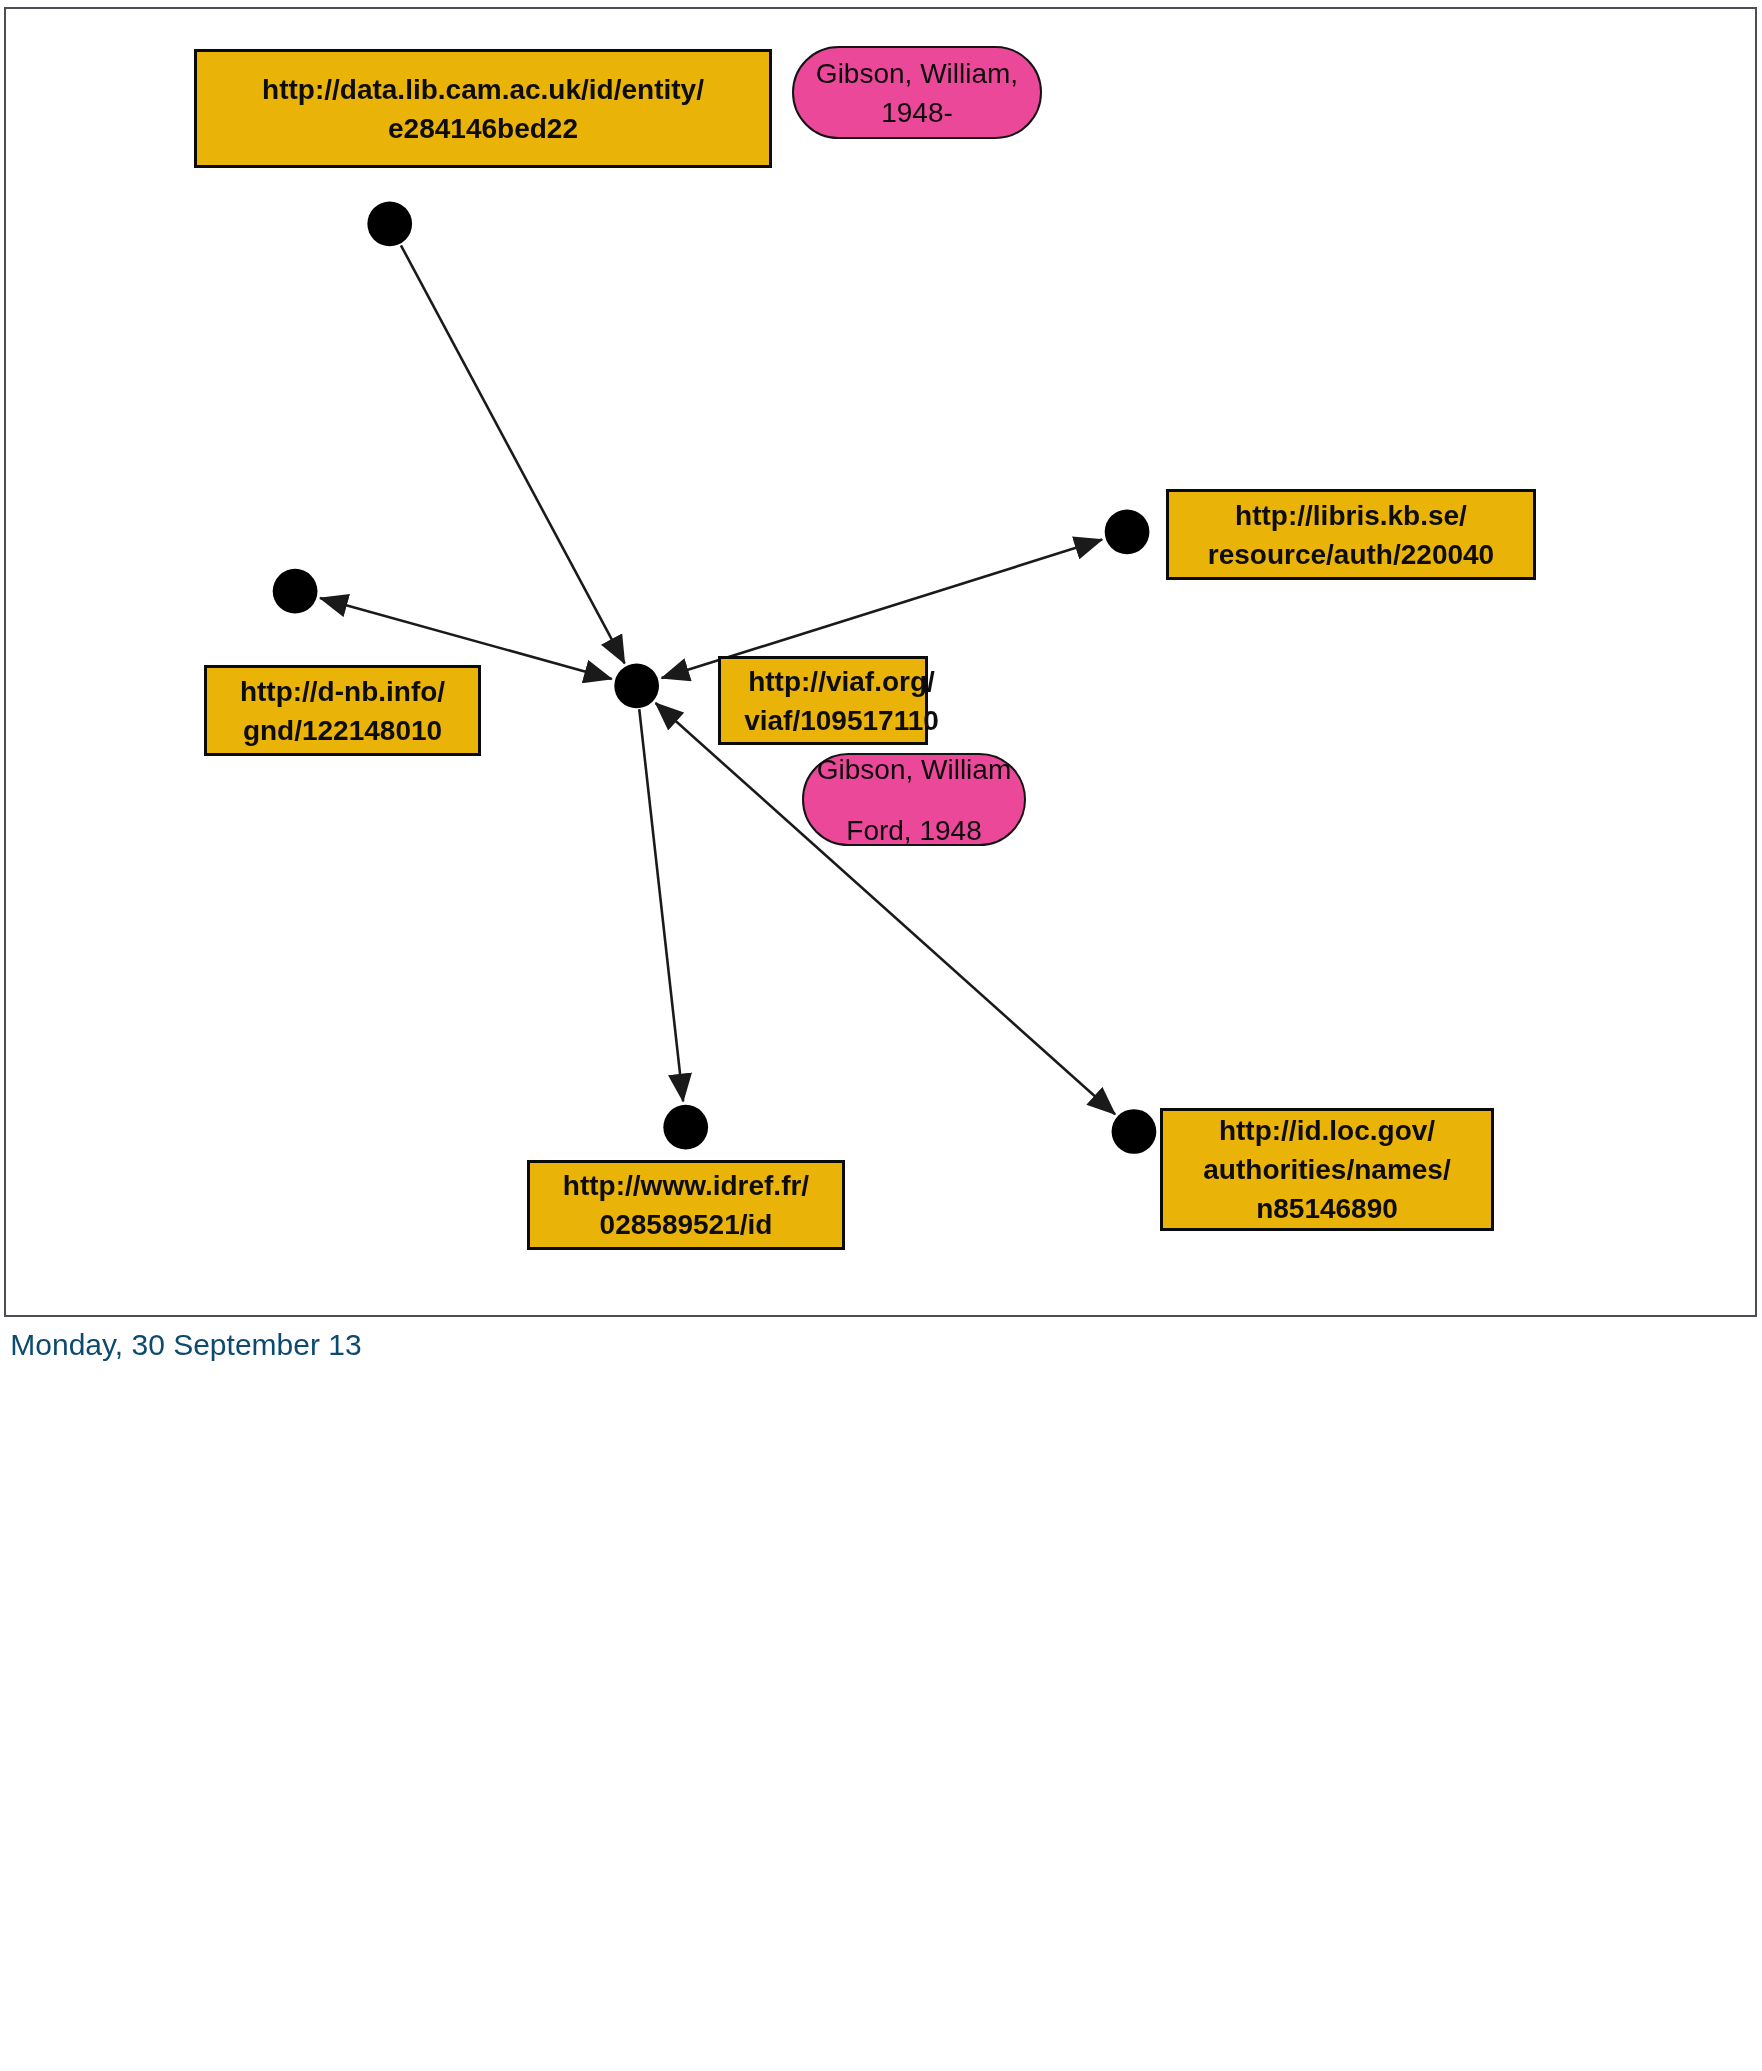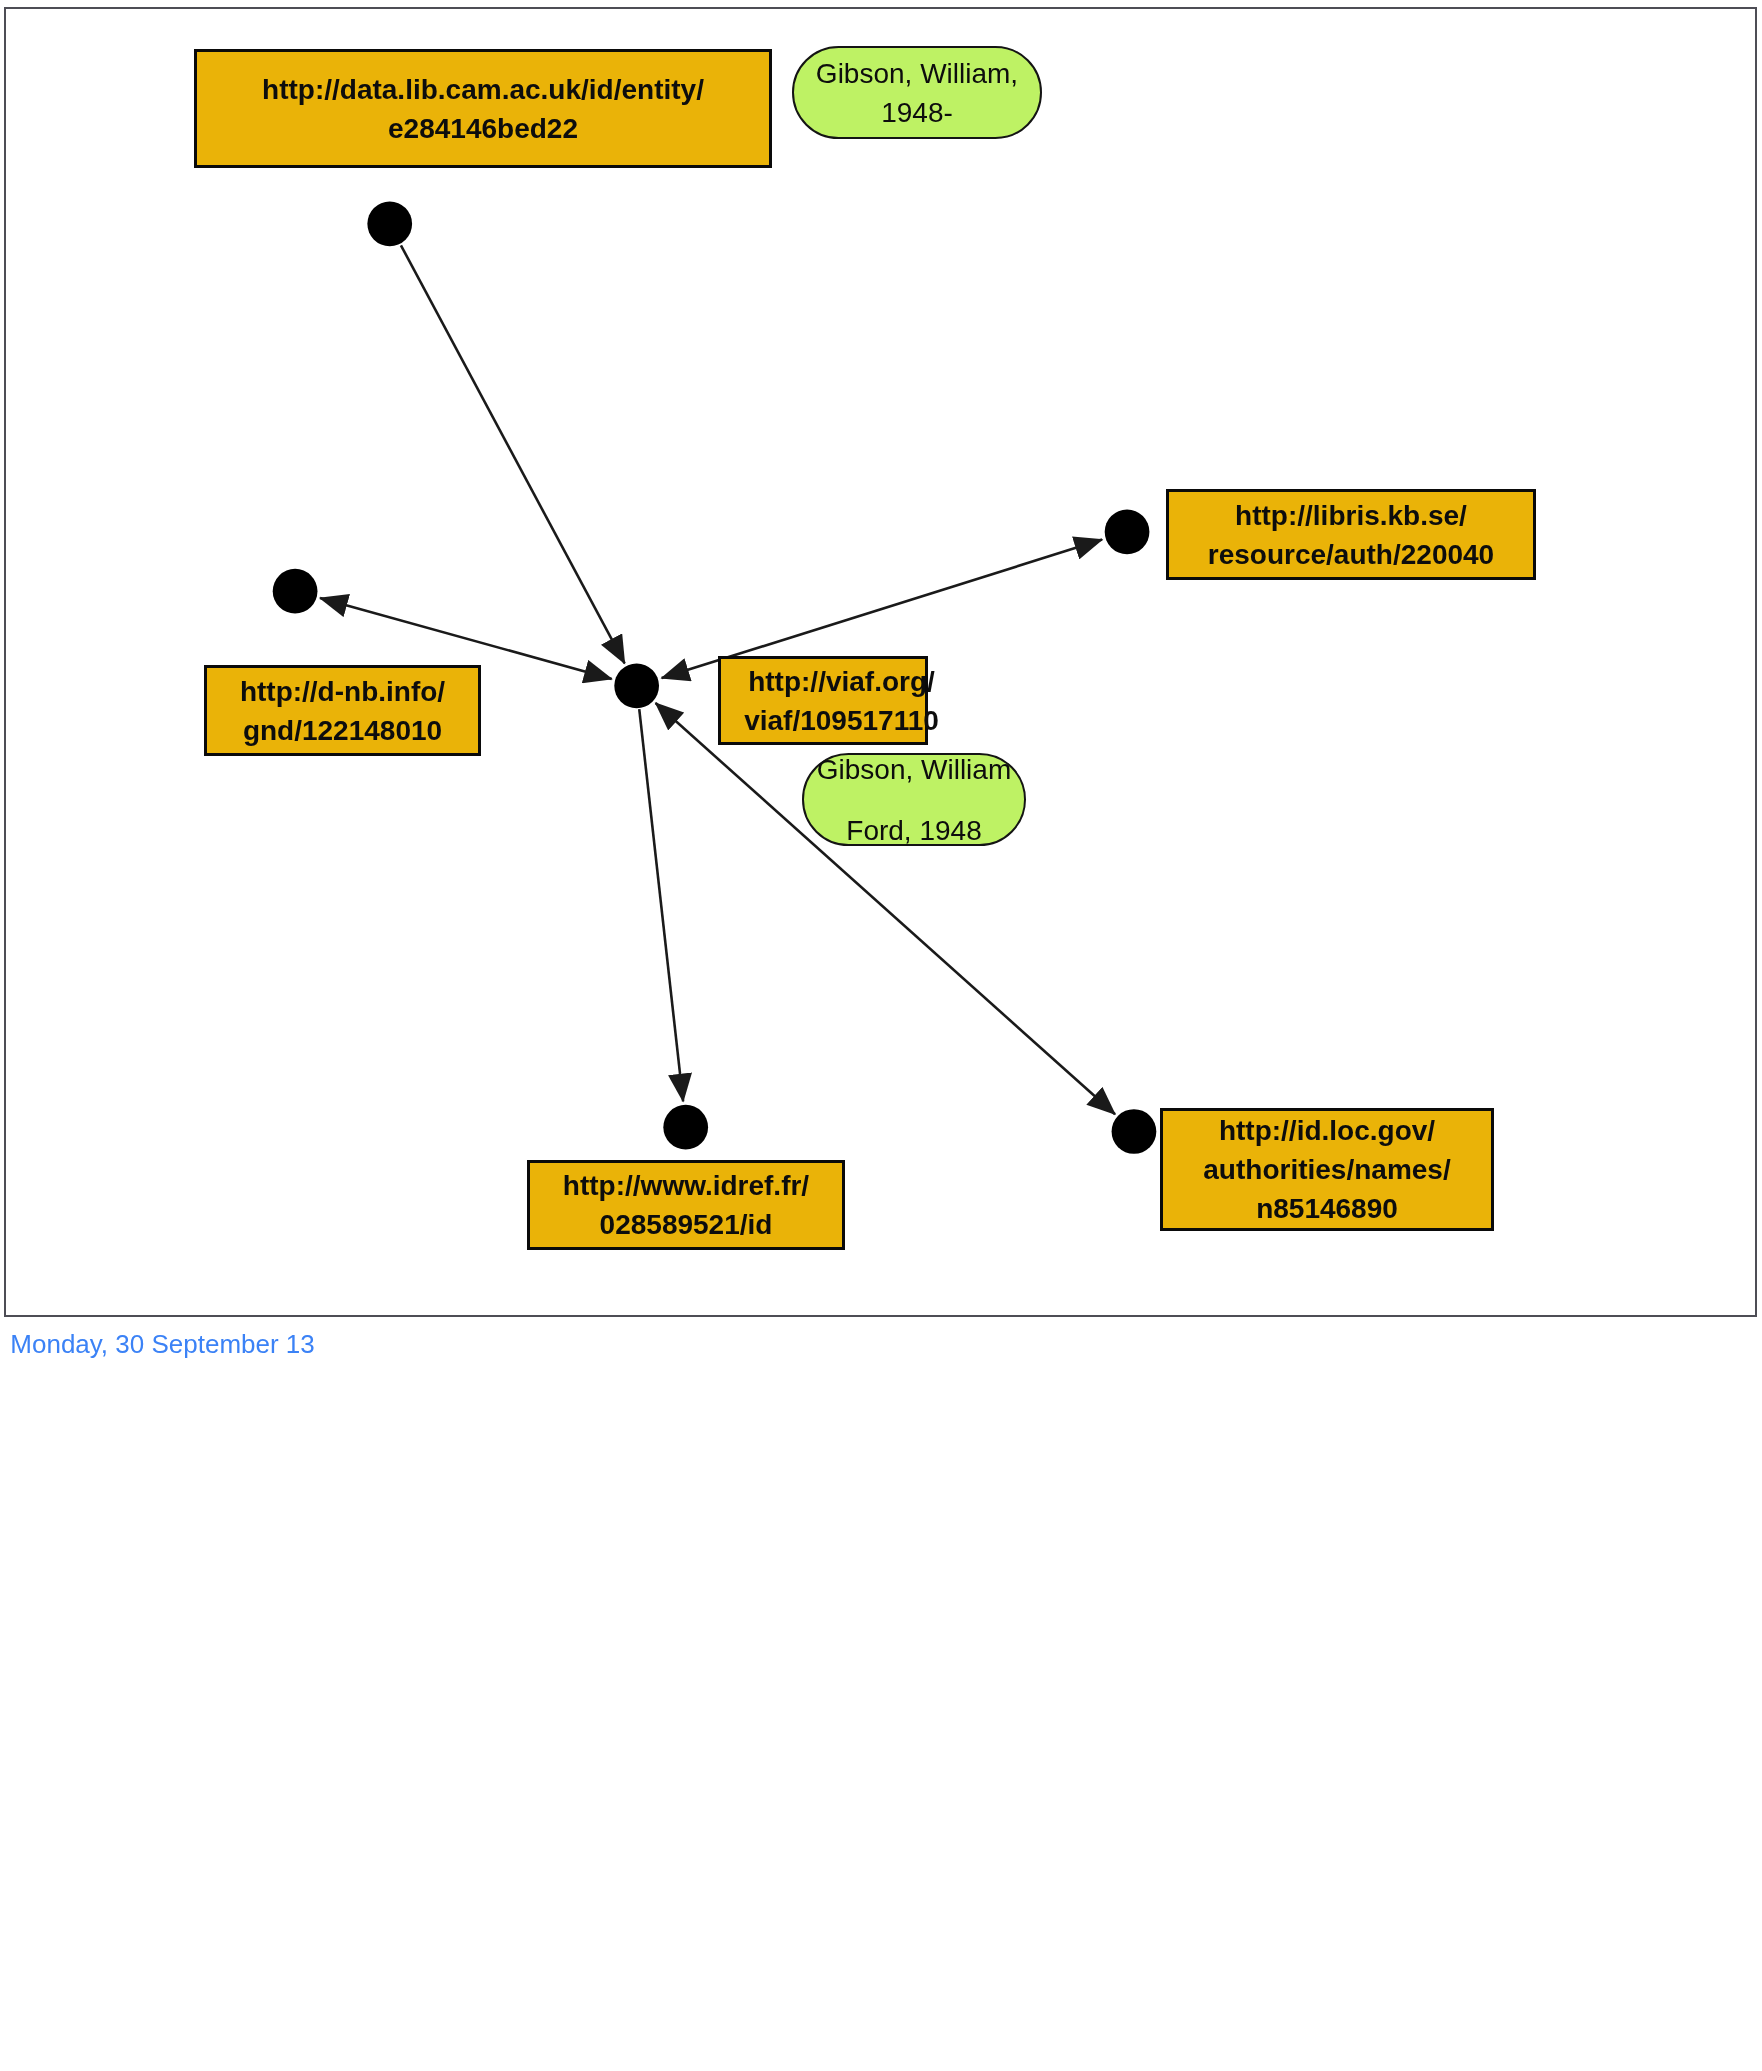--- a/index.html
+++ b/index.html
@@ -36,41 +36,41 @@
     font-weight: bold;
     font-size: 28px;
     line-height: 39px;
     color: #0d0d0d;
     letter-spacing: 0px;
     white-space: nowrap;
   }
   .oval {
     position: absolute;
     box-sizing: border-box;
-    background: #bef264;
+    background: #ec4899;
     border: 2.6px solid #141414;
     border-radius: 52px;
     display: flex;
     flex-direction: column;
     justify-content: center;
     align-items: center;
     text-align: center;
     font-weight: 400;
     font-size: 28px;
     line-height: 39px;
     color: #0d0d0d;
     white-space: nowrap;
   }
   .footer {
     position: absolute;
     left: 10.3px;
     top: 1329px;
-    font-size: 26px;
+    font-size: 30px;
     line-height: 31px;
-    color: #3b82f6;
+    color: #0c4a6e;
   }
   
   .box-cam    { left: 194px;  top: 49px;   width: 578px; height: 119px; }
   .oval-g1948 { left: 792px;  top: 46px;   width: 250px; height: 93px; }
   .box-libris { left: 1166px; top: 489px;  width: 370px; height: 91px; }
   .box-dnb    { left: 204px;  top: 665px;  width: 277px; height: 91px; }
   .box-viaf   { left: 718px;  top: 656px;  width: 210px; height: 89px; padding-left: 37px; }
   .oval-gford { left: 802px;  top: 753px;  width: 224px; height: 93px; gap: 22px; }
   .box-idref  { left: 527px;  top: 1160px; width: 318px; height: 90px; }
   .box-loc    { left: 1160px; top: 1108px; width: 334px; height: 123px; }

